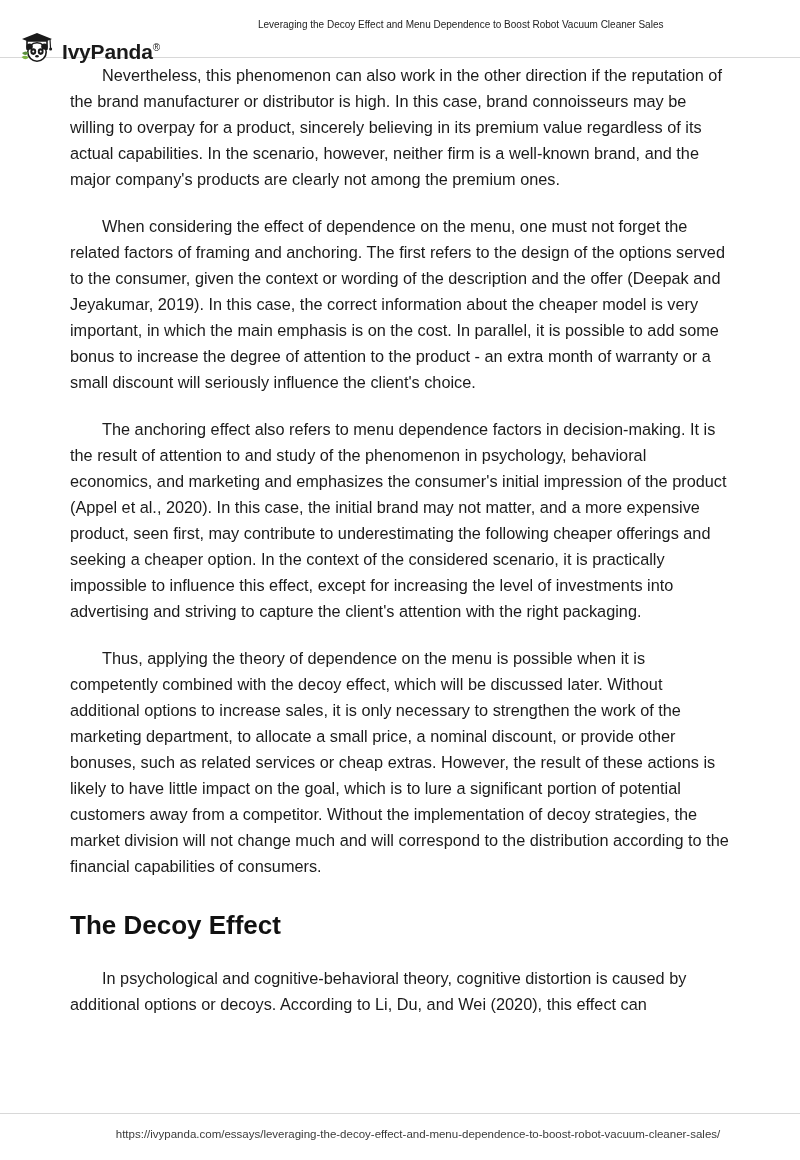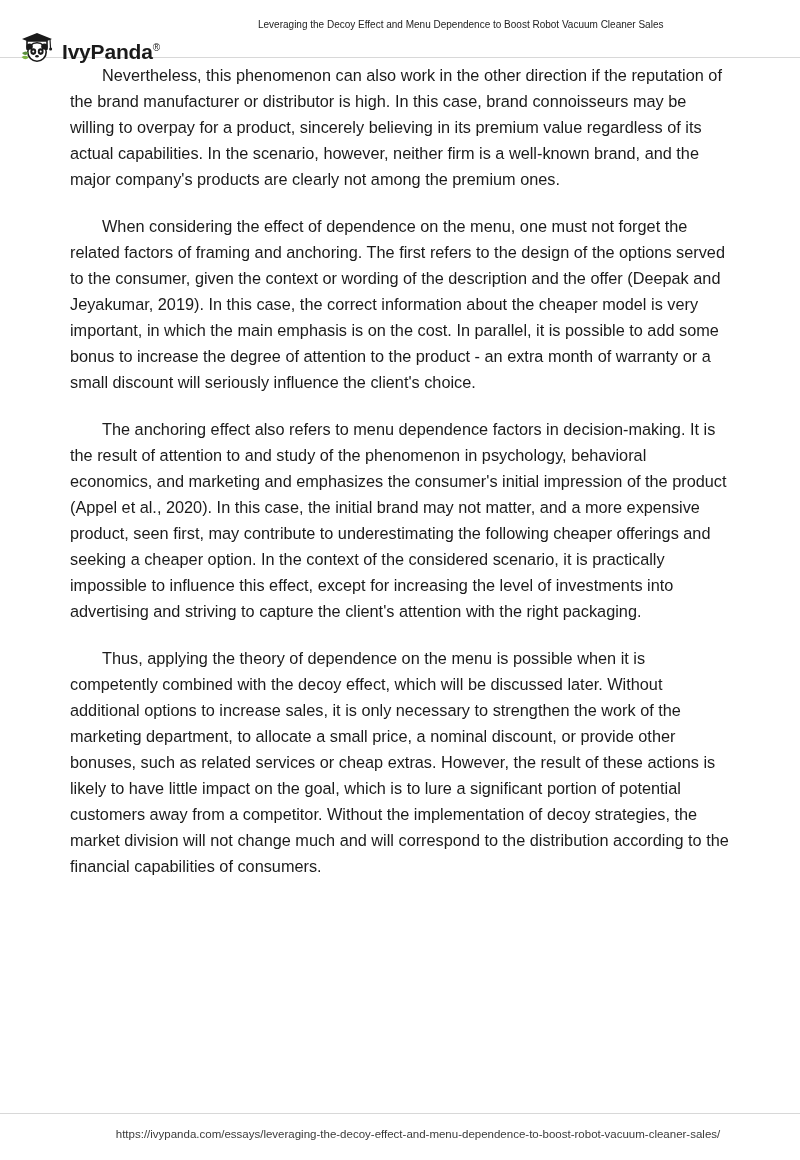--- a/index.html
+++ b/index.html
@@ -151,18 +151,20 @@
   <div class="header-title">Leveraging the Decoy Effect and Menu Dependence to Boost Robot Vacuum Cleaner Sales</div>
 </div>
 
 <div class="content">
 
   <p class="para">Nevertheless, this phenomenon can also work in the other direction if the reputation of the brand manufacturer or distributor is high. In this case, brand connoisseurs may be willing to overpay for a product, sincerely believing in its premium value regardless of its actual capabilities. In the scenario, however, neither firm is a well-known brand, and the major company's products are clearly not among the premium ones.</p>
   <p class="para">When considering the effect of dependence on the menu, one must not forget the related factors of framing and anchoring. The first refers to the design of the options served to the consumer, given the context or wording of the description and the offer (Deepak and Jeyakumar, 2019). In this case, the correct information about the cheaper model is very important, in which the main emphasis is on the cost. In parallel, it is possible to add some bonus to increase the degree of attention to the product - an extra month of warranty or a small discount will seriously influence the client's choice.</p>
   <p class="para">The anchoring effect also refers to menu dependence factors in decision-making. It is the result of attention to and study of the phenomenon in psychology, behavioral economics, and marketing and emphasizes the consumer's initial impression of the product (Appel et al., 2020). In this case, the initial brand may not matter, and a more expensive product, seen first, may contribute to underestimating the following cheaper offerings and seeking a cheaper option. In the context of the considered scenario, it is practically impossible to influence this effect, except for increasing the level of investments into advertising and striving to capture the client's attention with the right packaging.</p>
   <p class="para">Thus, applying the theory of dependence on the menu is possible when it is competently combined with the decoy effect, which will be discussed later. Without additional options to increase sales, it is only necessary to strengthen the work of the marketing department, to allocate a small price, a nominal discount, or provide other bonuses, such as related services or cheap extras. However, the result of these actions is likely to have little impact on the goal, which is to lure a significant portion of potential customers away from a competitor. Without the implementation of decoy strategies, the market division will not change much and will correspond to the distribution according to the financial capabilities of consumers.</p>
 
+  <h2 class="section-heading">The Decoy Effect</h2>
 
+  <p class="para">In psychological and cognitive-behavioral theory, cognitive distortion is caused by additional options or decoys. According to Li, Du, and Wei (2020), this effect can</p>
 </div>
 
 <div class="page-footer">
   <div class="footer-url">https://ivypanda.com/essays/leveraging-the-decoy-effect-and-menu-dependence-to-boost-robot-vacuum-cleaner-sales/</div>
 </div>
 
 </body></html>

